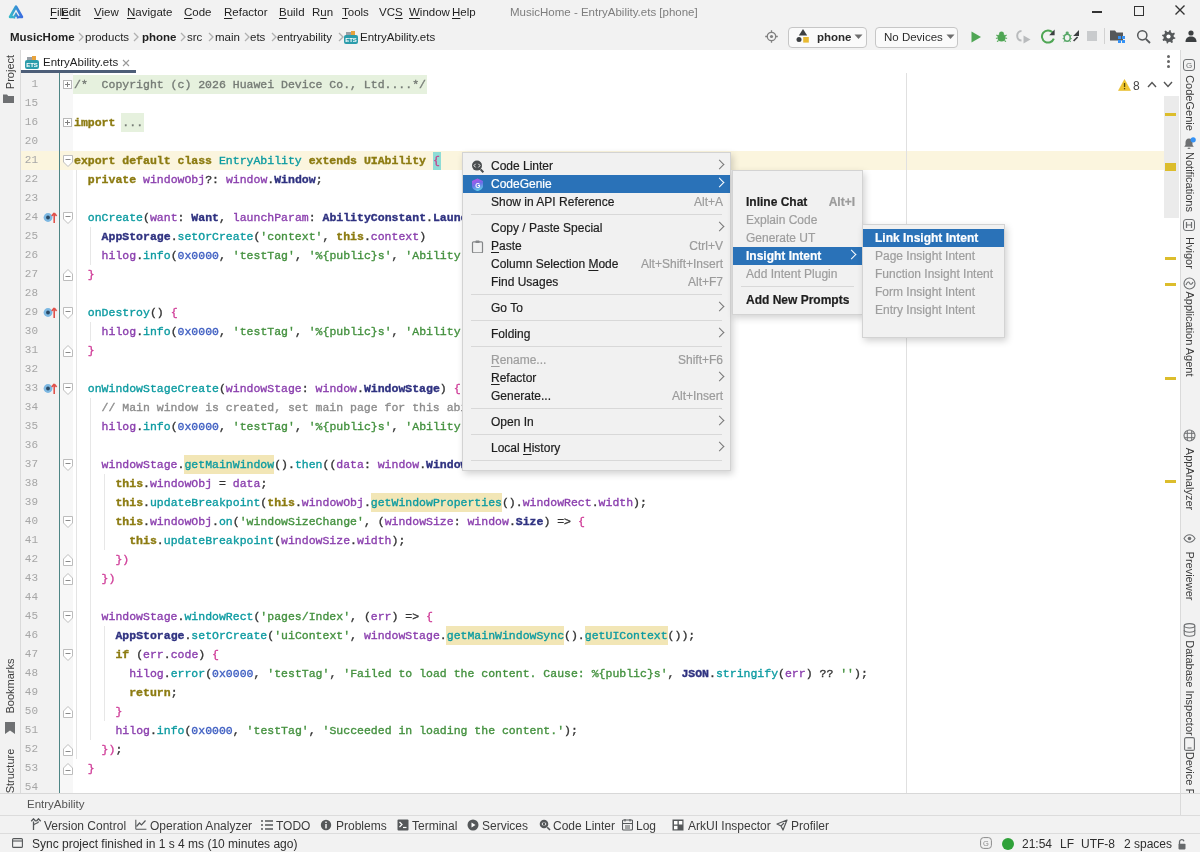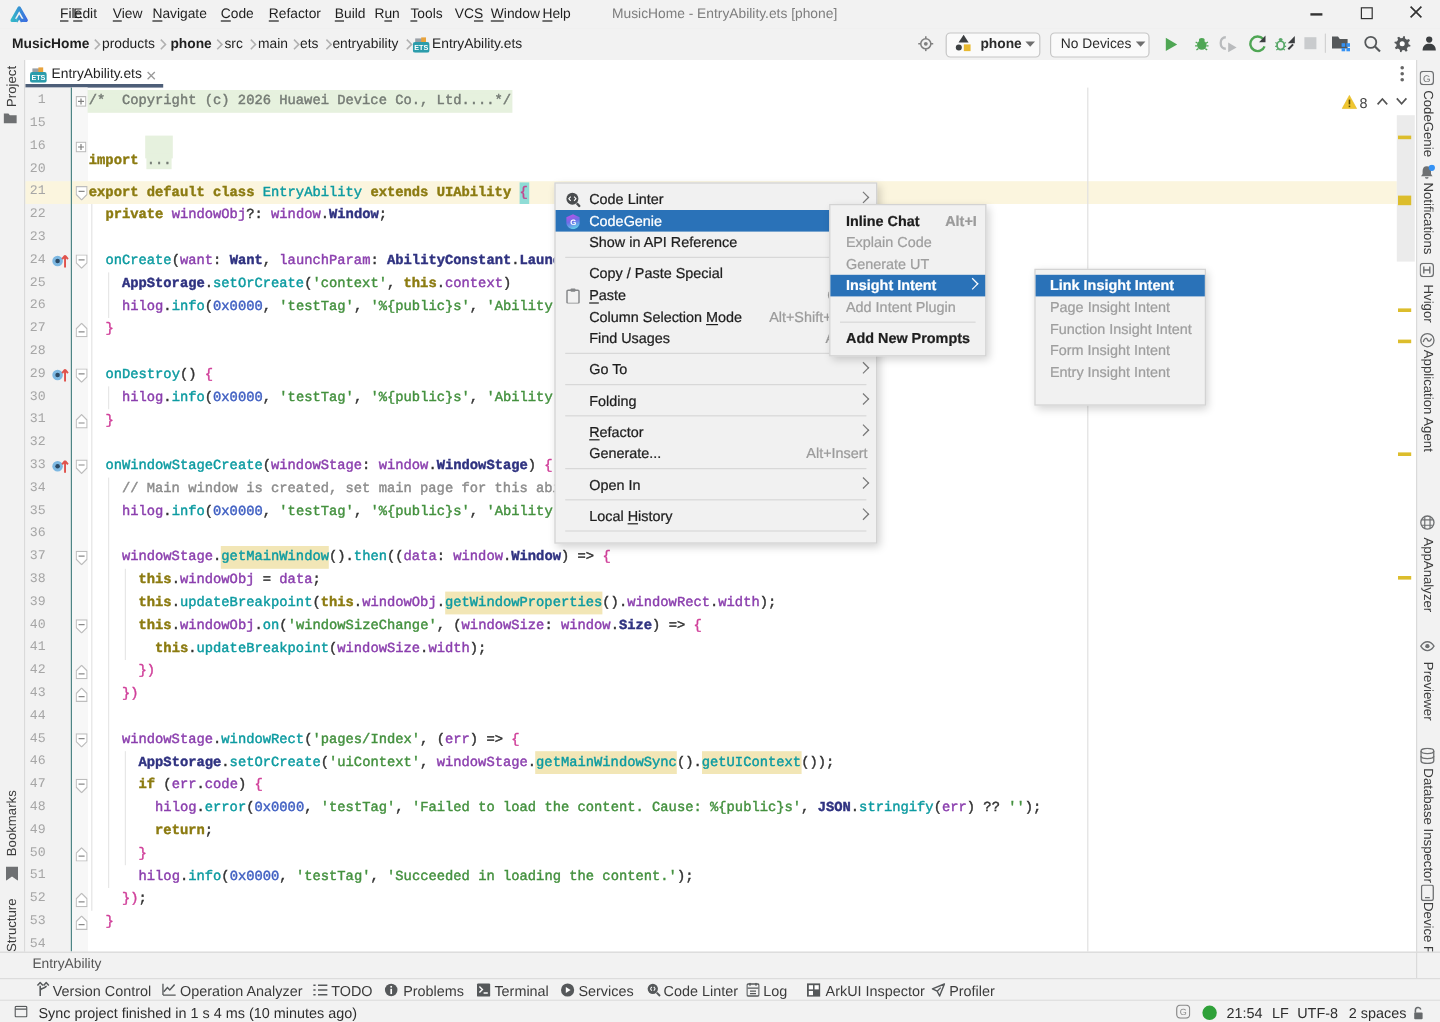--- a/index.html
+++ b/index.html
@@ -261,21 +261,21 @@
 <div class="num" style="top:626px">46</div>
 <div class="num" style="top:645px">47</div>
 <div class="num" style="top:664px">48</div>
 <div class="num" style="top:683px">49</div>
 <div class="num" style="top:702px">50</div>
 <div class="num" style="top:721px">51</div>
 <div class="num" style="top:740px">52</div>
 <div class="num" style="top:759px">53</div>
 <div class="num" style="top:778px">54</div>
 <div class="ln" style="top:75px"><span class="fold">/*  Copyright (c) 2026 Huawei Device Co., Ltd....*/</span></div>
-<div class="ln" style="top:125px"><span class="k">import</span> <span class="fold">...</span></div>
+<div class="ln" style="top:113px"><span class="k">import</span> <span class="fold">...</span></div>
 <div class="ln" style="top:151px"><span class="k">export default class </span><span class="t">EntryAbility</span><span class="k"> extends UIAbility </span><span style="color:#c2488f">{</span></div>
 <div class="ln" style="top:170px">  <span class="k">private</span> <span class="p">windowObj</span>?: <span class="p">window</span>.<span class="c">Window</span>;</div>
 <div class="ln" style="top:208px">  <span class="t">onCreate</span>(<span class="p">want</span>: <span class="c">Want</span>, <span class="p">launchParam</span>: <span class="c">AbilityConstant</span>.<span class="c">LaunchParam</span>): <span class="k">void</span> <span class="b">{</span></div>
 <div class="ln" style="top:227px">    <span class="c">AppStorage</span>.<span class="t">setOrCreate</span>(<span class="s">'context'</span>, <span class="k">this</span>.<span class="p">context</span>)</div>
 <div class="ln" style="top:246px">    <span class="p">hilog</span>.<span class="t">info</span>(<span class="n">0x0000</span>, <span class="s">'testTag'</span>, <span class="s">'%{public}s'</span>, <span class="s">'Ability onCreate'</span>);</div>
 <div class="ln" style="top:265px">  <span class="b">}</span></div>
 <div class="ln" style="top:303px">  <span class="t">onDestroy</span>() <span class="b">{</span></div>
 <div class="ln" style="top:322px">    <span class="p">hilog</span>.<span class="t">info</span>(<span class="n">0x0000</span>, <span class="s">'testTag'</span>, <span class="s">'%{public}s'</span>, <span class="s">'Ability onDestroy'</span>);</div>
 <div class="ln" style="top:341px">  <span class="b">}</span></div>
 <div class="ln" style="top:379px">  <span class="t">onWindowStageCreate</span>(<span class="p">windowStage</span>: <span class="p">window</span>.<span class="c">WindowStage</span>) <span class="b">{</span></div>
@@ -546,30 +546,31 @@
         <rect x="1.5" y="1.8" width="10" height="11" rx="1" fill="none" stroke="#848688" stroke-width="1.2"></rect>
         <rect x="4.5" y="0.5" width="4" height="2.6" rx="0.6" fill="#848688"></rect>
       </svg><u>P</u>aste<span class="sc">Ctrl+V</span></div>
  <div class="mi">Column Selection <u>M</u>ode<span class="sc">Alt+Shift+Insert</span></div>
  <div class="mi">Find Usages<span class="sc">Alt+F7</span></div>
  <div class="msep"></div>
  <div class="mi">Go To<span class="ar"></span></div>
  <div class="msep"></div>
  <div class="mi">Folding<span class="ar"></span></div>
  <div class="msep"></div>
+ <div class="mi dis"><u>R</u>ename...<span class="sc">Shift+F6</span></div>
  <div class="mi"><u>R</u>efactor<span class="ar"></span></div>
  <div class="mi">Generate...<span class="sc">Alt+Insert</span></div>
  <div class="msep"></div>
  <div class="mi">Open In<span class="ar"></span></div>
  <div class="msep"></div>
  <div class="mi">Local <u>H</u>istory<span class="ar"></span></div>
  <div class="msep"></div>
 </div>
 
-<div class="menu" style="left:691px;top:170px;width:131px;padding:4px 0 5px 0;box-sizing:border-box">
+<div class="menu" style="left:732px;top:170px;width:131px;padding:22px 0 5px 0;box-sizing:border-box">
  <div class="mi" style="padding-left:13px;font-weight:bold">Inline Chat<span class="sc">Alt+I</span></div>
  <div class="mi dis" style="padding-left:13px">Explain Code</div>
  <div class="mi dis" style="padding-left:13px">Generate UT</div>
  <div class="mi sel" style="padding-left:13px;font-weight:bold">Insight Intent<span class="ar"></span></div>
  <div class="mi dis" style="padding-left:13px">Add Intent Plugin</div>
  <div class="msep"></div>
  <div class="mi" style="padding-left:13px;font-weight:bold">Add New Prompts</div>
 </div>
 
 <div class="menu" style="left:862px;top:224px;width:143px;padding:4px 0 18px 0;box-sizing:border-box">

